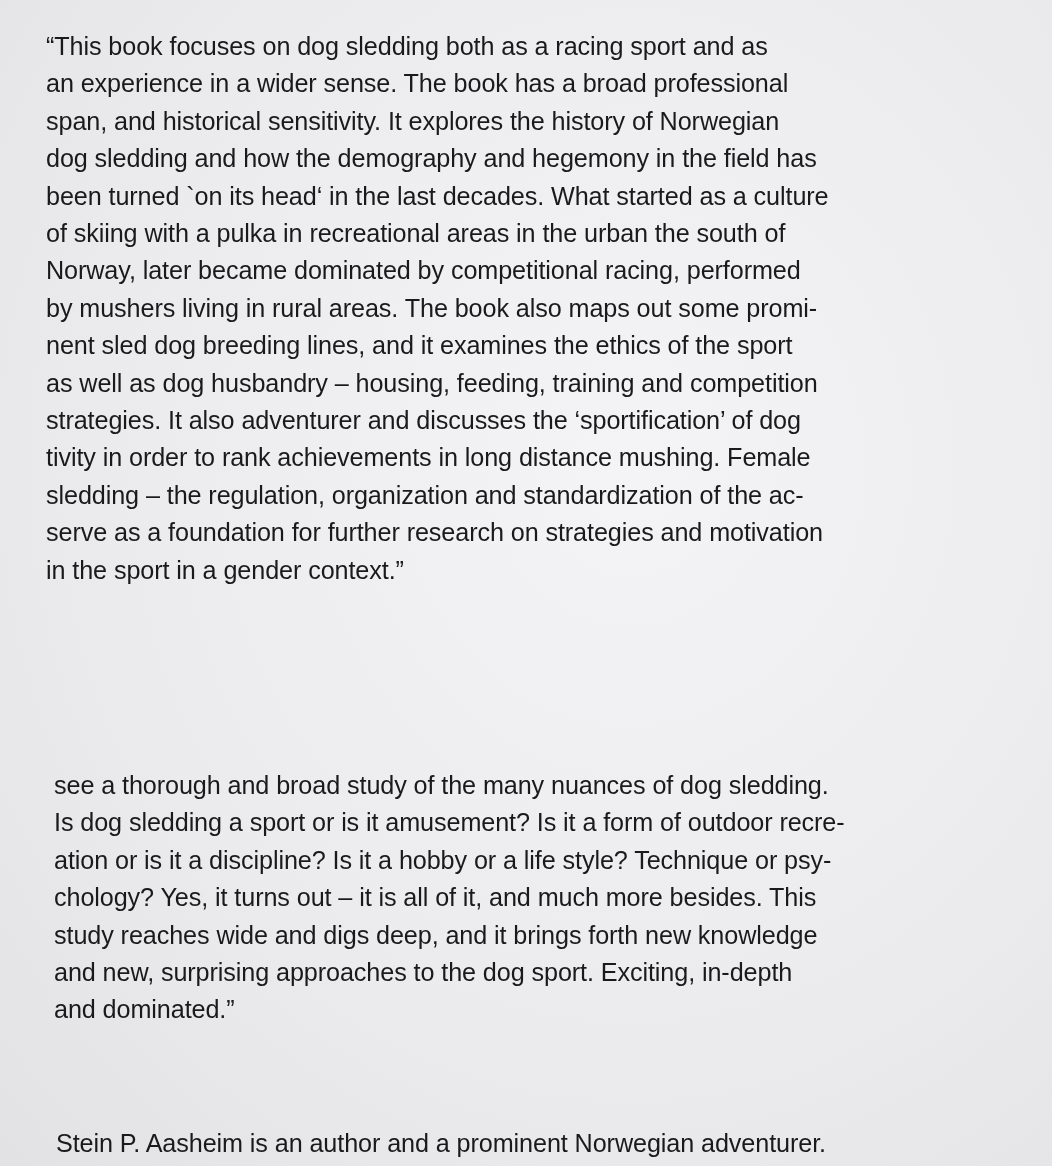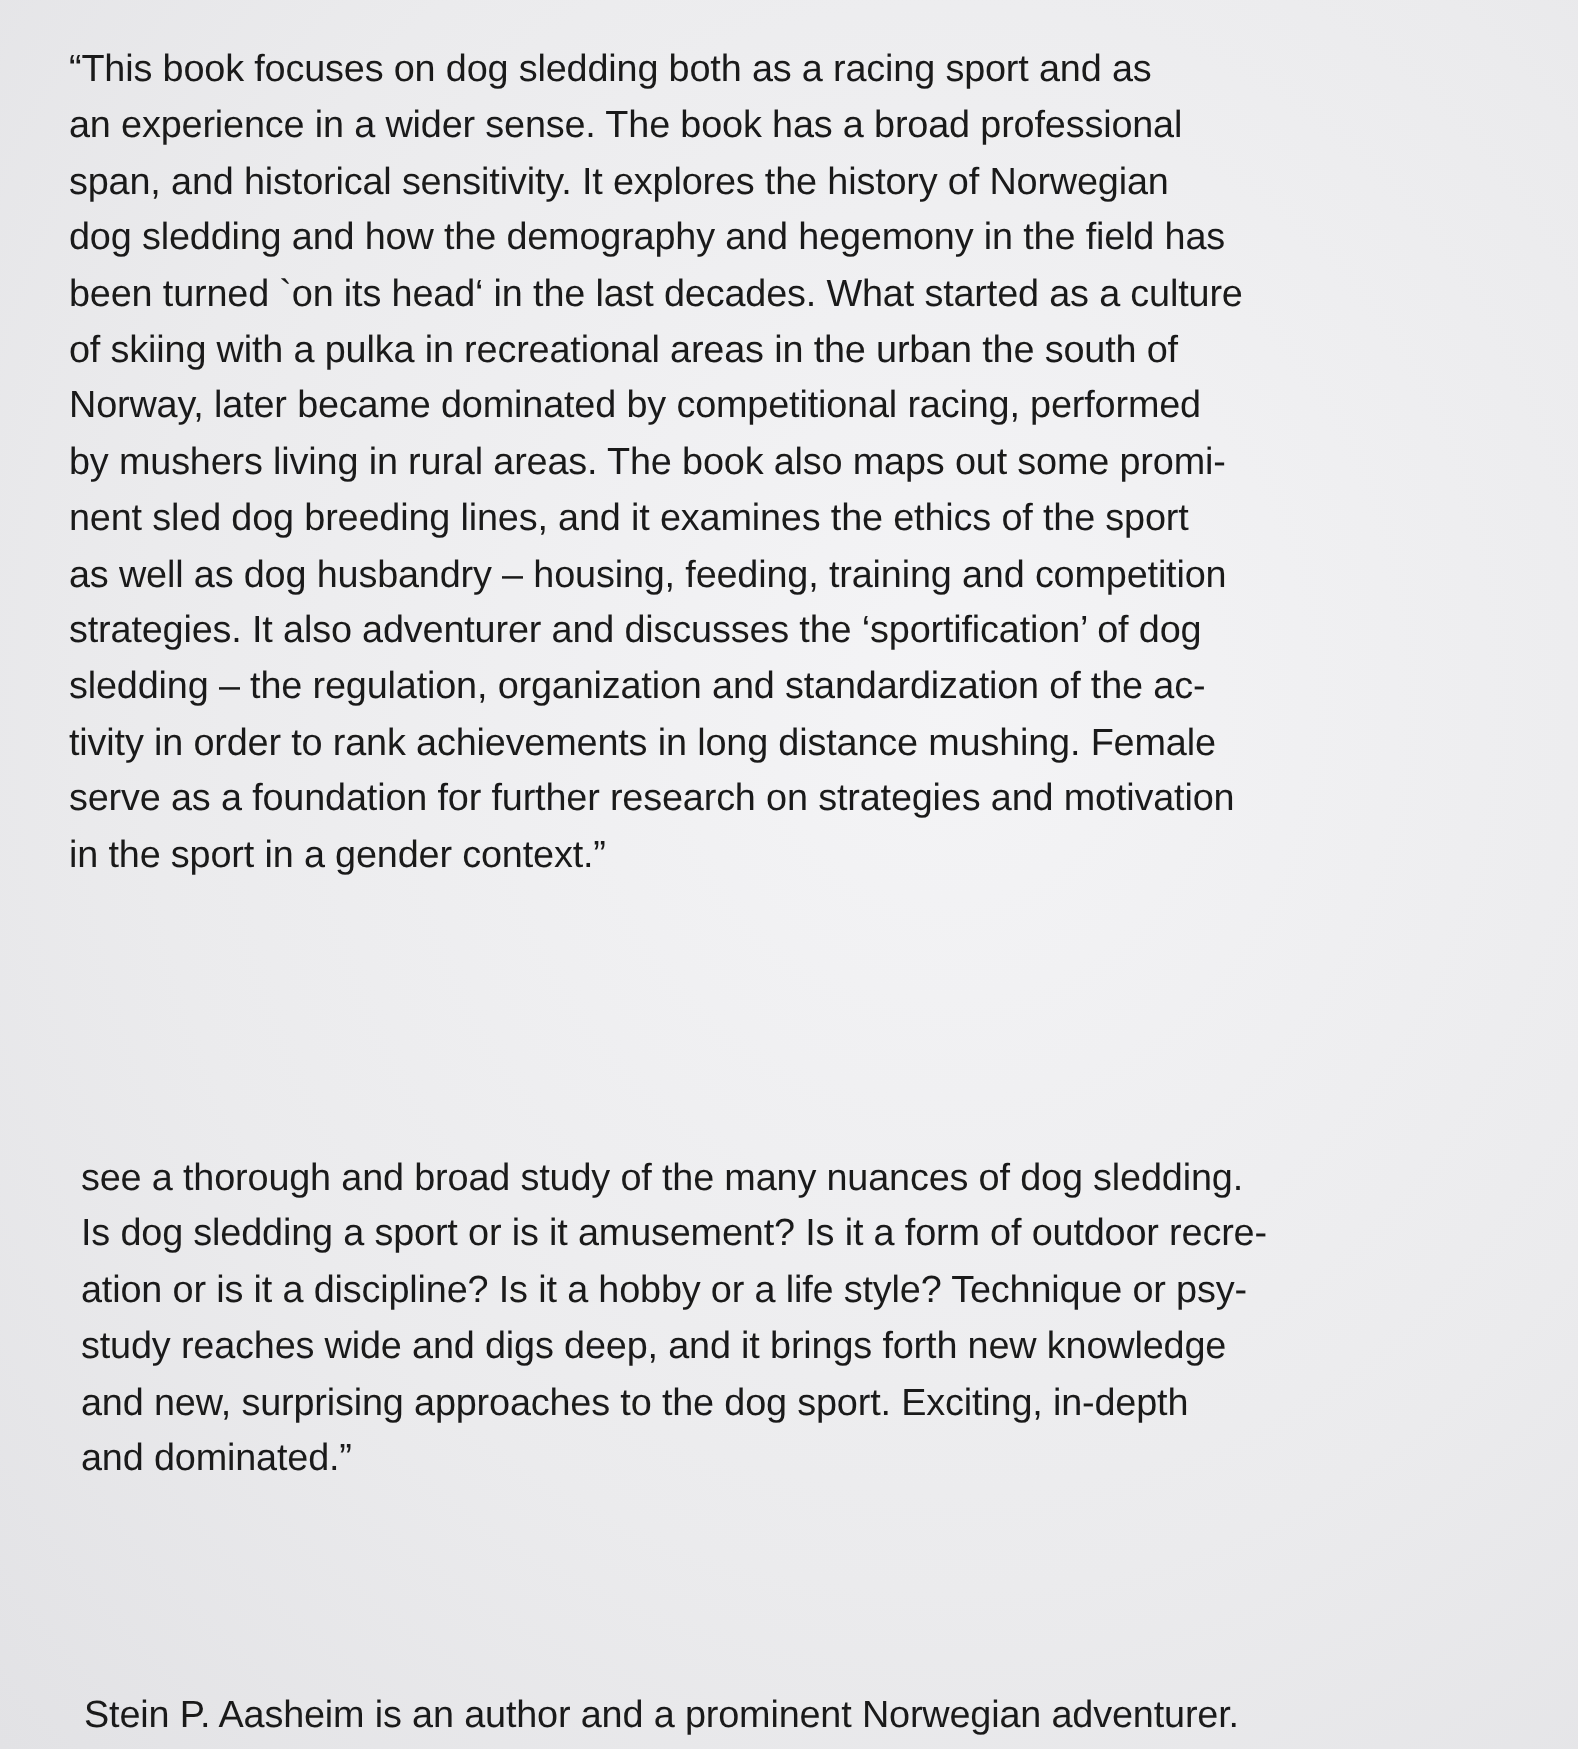--- a/index.html
+++ b/index.html
@@ -47,31 +47,32 @@
     <span class="line">an experience in a wider sense. The book has a broad professional</span>
     <span class="line">span, and historical sensitivity. It explores the history of Norwegian</span>
     <span class="line">dog sledding and how the demography and hegemony in the field has</span>
     <span class="line">been turned `on its head‘ in the last decades. What started as a culture</span>
     <span class="line">of skiing with a pulka in recreational areas in the urban the south of</span>
     <span class="line">Norway, later became dominated by competitional racing, performed</span>
     <span class="line">by mushers living in rural areas. The book also maps out some promi-</span>
     <span class="line">nent sled dog breeding lines, and it examines the ethics of the sport</span>
     <span class="line">as well as dog husbandry – housing, feeding, training and competition</span>
     <span class="line">strategies. It also adventurer and discusses the ‘sportification’ of dog</span>
+    <span class="line">tivity in order to rank achievements in long distance mushing. Female</span>
     <span class="line">sledding – the regulation, organization and standardization of the ac-</span>
-    <span class="line">tivity in order to rank achievements in long distance mushing. Female</span>
     <span class="line">serve as a foundation for further research on strategies and motivation</span>
     <span class="line">in the sport in a gender context.”</span>
   </p>
 
 
   <p class="para" id="quote2">
     <span class="line">see a thorough and broad study of the many nuances of dog sledding.</span>
     <span class="line">Is dog sledding a sport or is it amusement? Is it a form of outdoor recre-</span>
     <span class="line">ation or is it a discipline? Is it a hobby or a life style? Technique or psy-</span>
+    <span class="line">chology? Yes, it turns out – it is all of it, and much more besides. This</span>
     <span class="line">study reaches wide and digs deep, and it brings forth new knowledge</span>
     <span class="line">and new, surprising approaches to the dog sport. Exciting, in-depth</span>
     <span class="line">and dominated.”</span>
   </p>
 
   <p class="para" id="bio2">
     <span class="line">Stein P. Aasheim is an author and a prominent Norwegian adventurer.</span>
   </p>
 </div>
 

